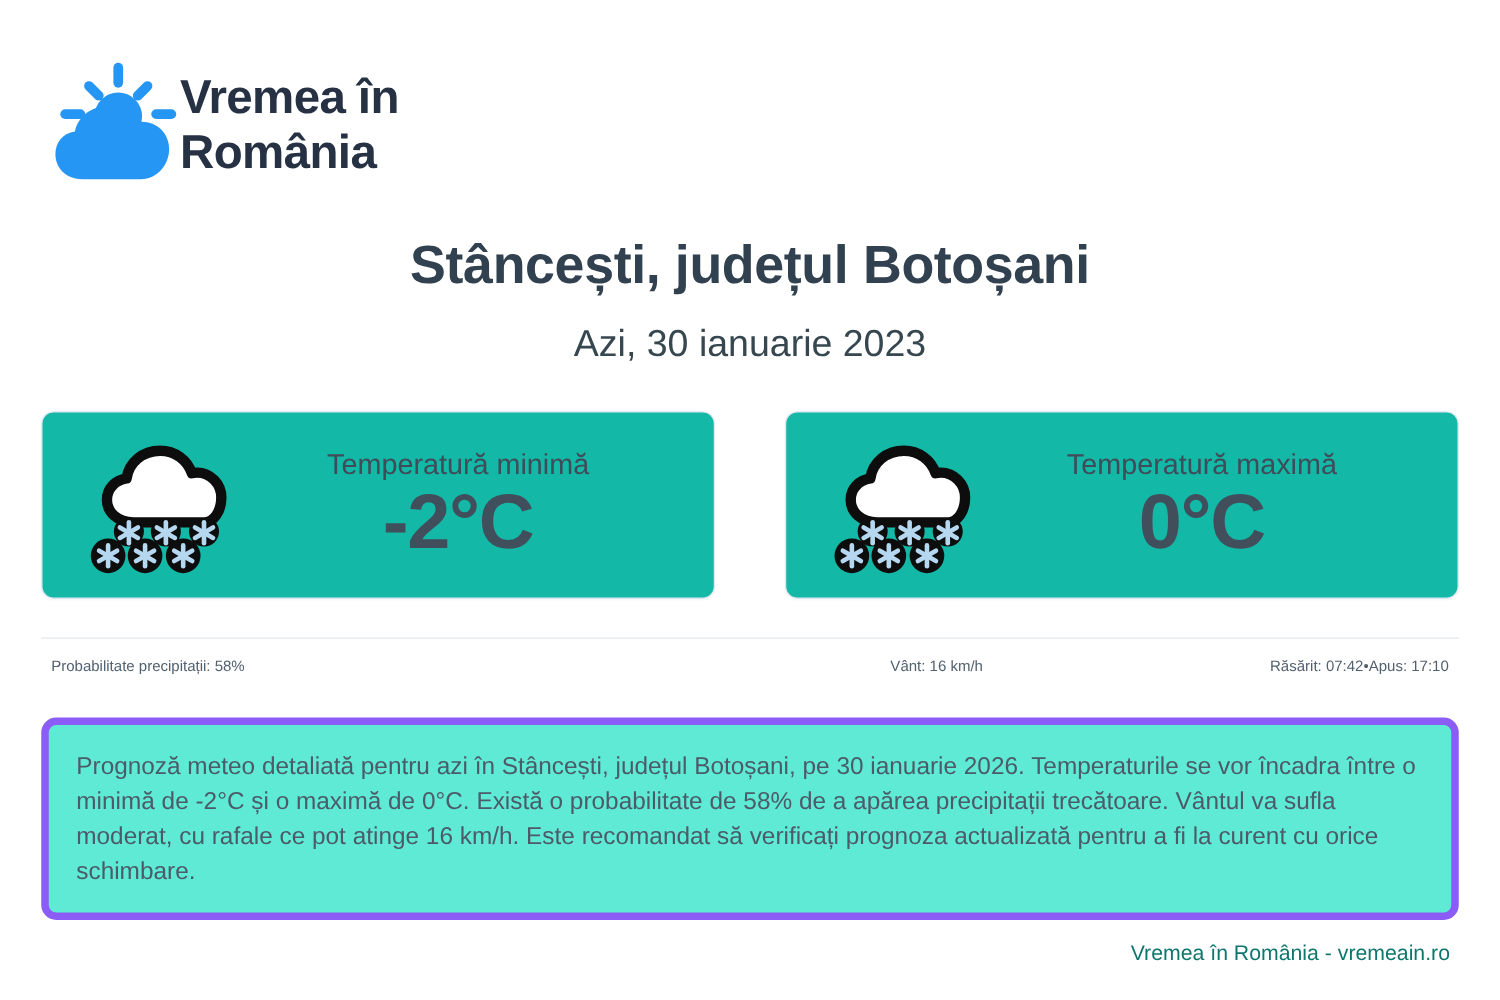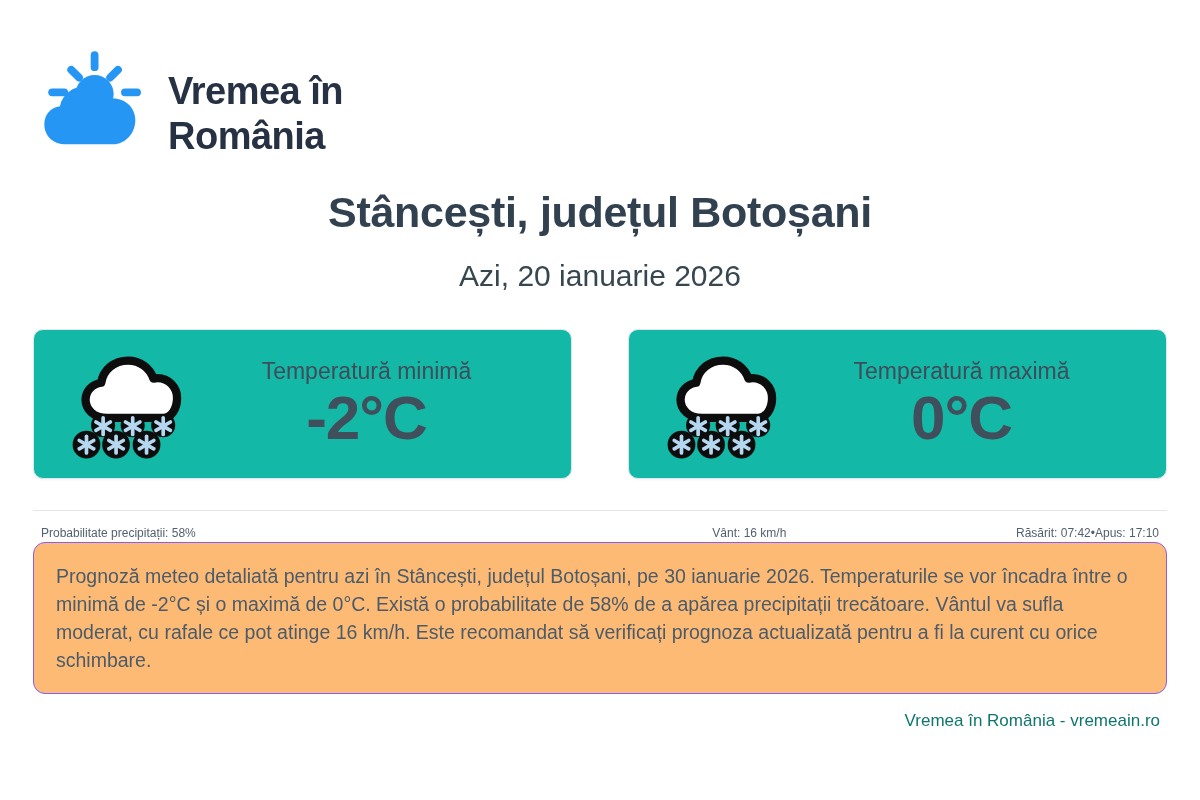--- a/index.html
+++ b/index.html
@@ -5,21 +5,21 @@
   * { margin: 0; padding: 0; box-sizing: border-box; }
   html, body { width: 1200px; height: 800px; background: #ffffff; overflow: hidden; }
   body {
     font-family: "Liberation Sans", "DejaVu Sans", sans-serif;
     color: #37424d;
   }
   .page { padding: 0 33px; }
 
   
   .logo-row {
-    display: flex; align-items: flex-end; gap: 24px;
+    display: flex; align-items: center; 
     padding: 42px 0 0 7px; height: 158px;
   }
   .logo-icon svg { display: block; }
   .logo-text {
     font-size: 38px; font-weight: 800; line-height: 1.17;
     letter-spacing: -0.5px; color: #263143; white-space: pre-line;
   }
 
   
   .page-title {
@@ -55,22 +55,22 @@
     display: flex; align-items: baseline;
     font-size: 12px; color: #52616f;
   }
   .stat-left  { flex: 1; text-align: left; }
   .stat-center{ flex: 1; text-align: right; }
   .stat-right { flex: 1; text-align: right; display: flex; justify-content: flex-end; }
   .stat-bullet { color: #52616f; }
 
   
   .forecast-box {
-    margin-top: 2px;
-    background: #fdba74; border: 1px solid #8b5cf6; border-radius: 12px;
+    margin-top: 34px;
+    background: #5eead4; border: 6px solid #8b5cf6; border-radius: 12px;
     padding: 19px 22px; font-size: 19.5px; line-height: 28px; color: #4c5b6a;
   }
 
   
   .footer {
     margin-top: 17px; text-align: right;
     font-size: 17px; color: #0f766e; padding-right: 7px;
   }
 
   .defs-hidden { position: absolute; width: 0; height: 0; overflow: hidden; }
@@ -117,21 +117,21 @@
         </g>
         <circle cx="63" cy="52" r="22" fill="#2596f4"></circle>
         <path d="M 30 110 C 15 110 5 100 5 87 C 5 76 12 67.5 23 66 C 26 52 38 43 52 43 C 63 43 72.5 49 77 58 C 79.5 57.3 82 57 84.5 57 C 99 57 110 68 110 82 C 110 97 99 110 84 110 Z" fill="#2596f4"></path>
       </svg>
     </div>
     <div class="logo-text">Vremea în
 România</div>
   </div>
 
   <h1 class="page-title">Stâncești, județul Botoșani</h1>
-  <div class="page-date">Azi, 20 ianuarie 2026</div>
+  <div class="page-date">Azi, 30 ianuarie 2023</div>
 
   <div class="cards">
 
     <div class="card">
       <div class="card-icon">
         <svg width="122" height="112" viewBox="0 0 132 118">
             <use href="#snowcloud"></use>
           </svg>
       </div>
       <div class="card-text">

